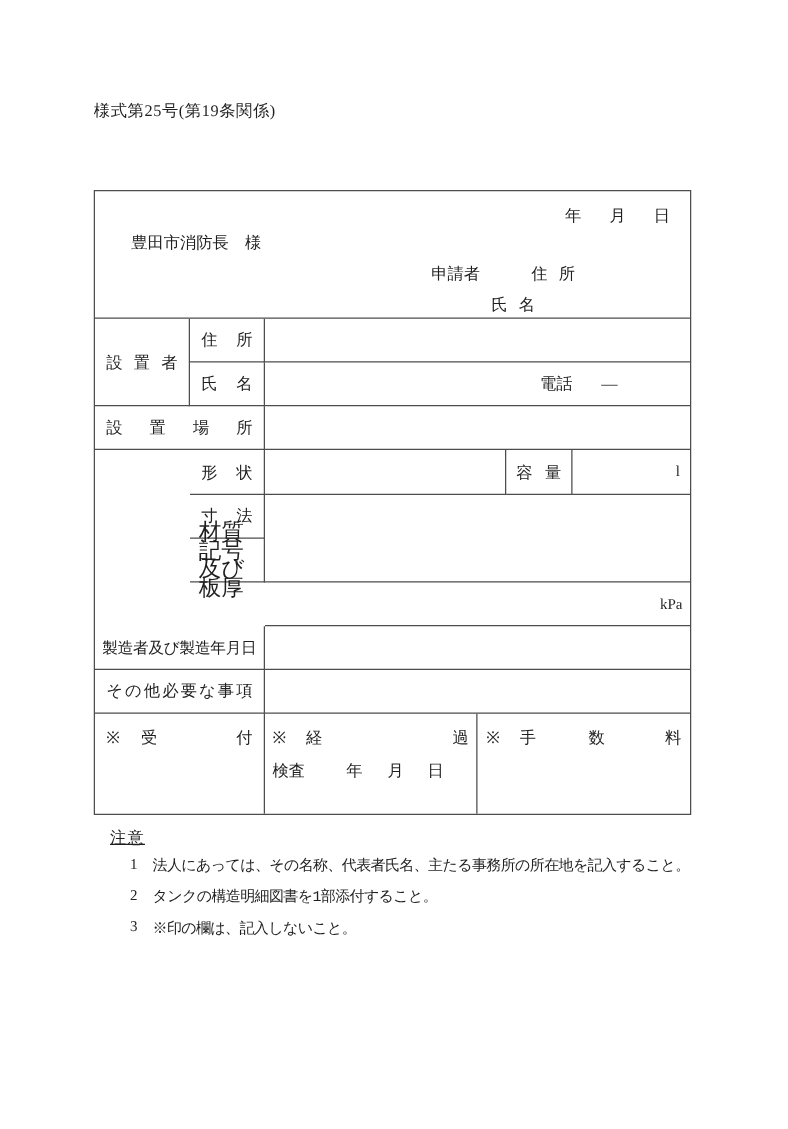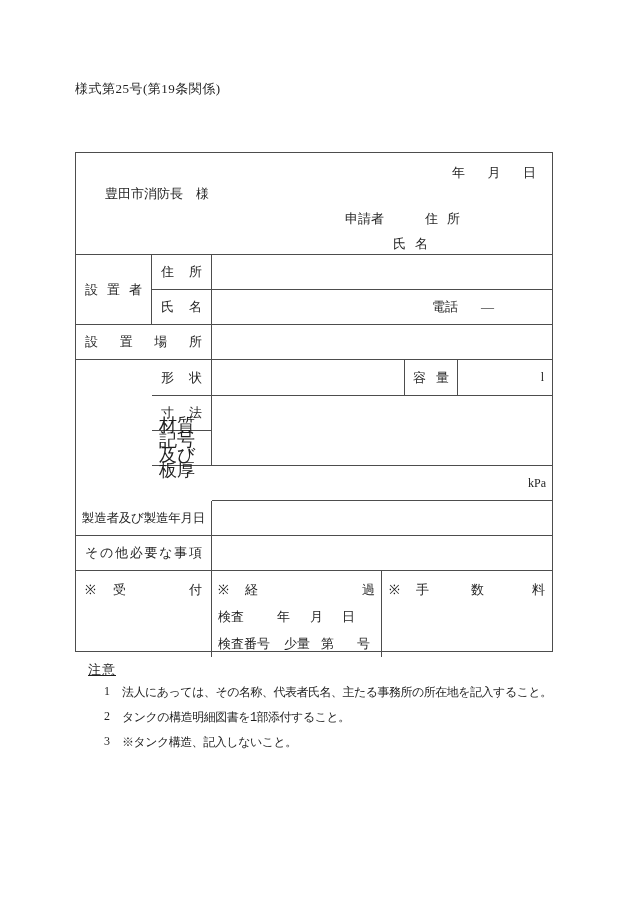--- a/index.html
+++ b/index.html
@@ -187,26 +187,20 @@
         <span class="s1">※</span>
         <span class="s2">経</span>
         <span class="s3">過</span>
       </div>
       <div class="admin-line pl2">
         <span class="s1">検査</span>
         <span class="s2">年</span>
         <span class="s3">月</span>
         <span class="s4">日</span>
       </div>
-      <div class="admin-line pl3">
-        <span class="s1">検査番号</span>
-        <span class="s2">少量</span>
-        <span class="s3">第</span>
-        <span class="s4">号</span>
-      </div>
     </div>
     <div class="cell nr nb toprow" style="grid-area:11/4/12/7">
       <span class="fee">
         <span class="s1">※</span>
         <span class="s2">手</span>
         <span class="s3">数</span>
         <span class="s4">料</span>
       </span>
     </div>
   </div>
@@ -215,16 +209,16 @@
   <div class="note-item ni1">
     <span class="num">1</span>
     <span class="txt">法人にあっては、その名称、代表者氏名、主たる事務所の所在地を記入すること。</span>
   </div>
   <div class="note-item ni2">
     <span class="num">2</span>
     <span class="txt">タンクの構造明細図書を1部添付すること。</span>
   </div>
   <div class="note-item ni3">
     <span class="num">3</span>
-    <span class="txt">※タンク構造、記入しないこと。</span>
+    <span class="txt">※印の欄は、記入しないこと。</span>
   </div>
 
 </div>
 
 </body></html>

